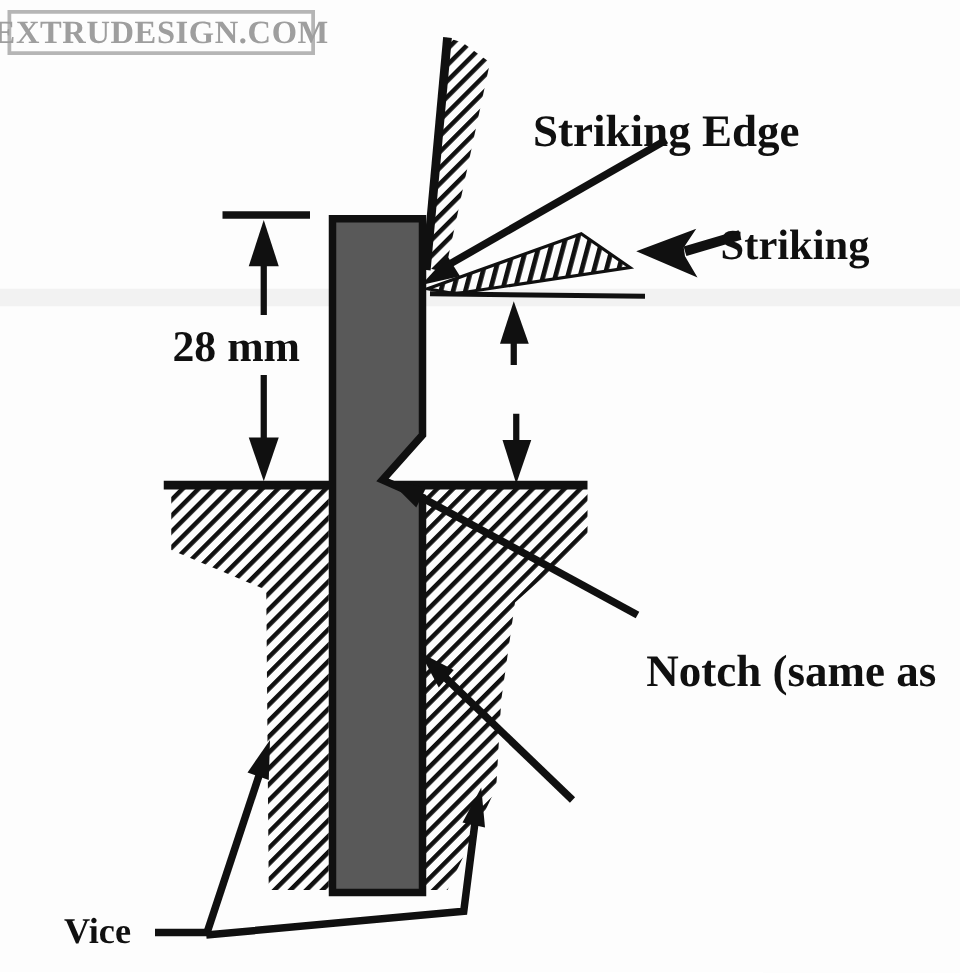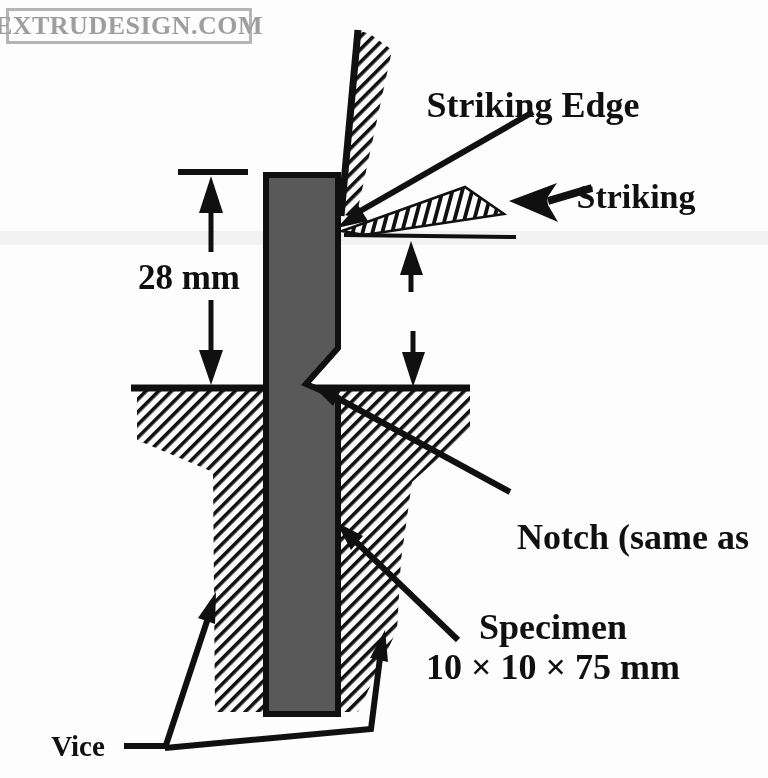--- a/index.html
+++ b/index.html
@@ -124,20 +124,16 @@
     <span>Striking</span>
   </div>
 
   <div class="label lbl-dim28">28 mm</div>
 
 
   <div class="label lbl-notch">
     <span>Notch (same as</span>
   </div>
 
-  <div class="label lbl-specimen">
-    <span>Specimen</span>
-    <span>10 × 10 × 75 mm</span>
-  </div>
 
   <div class="label lbl-vice">Vice</div>
 
 </div>
 
 </body></html>

